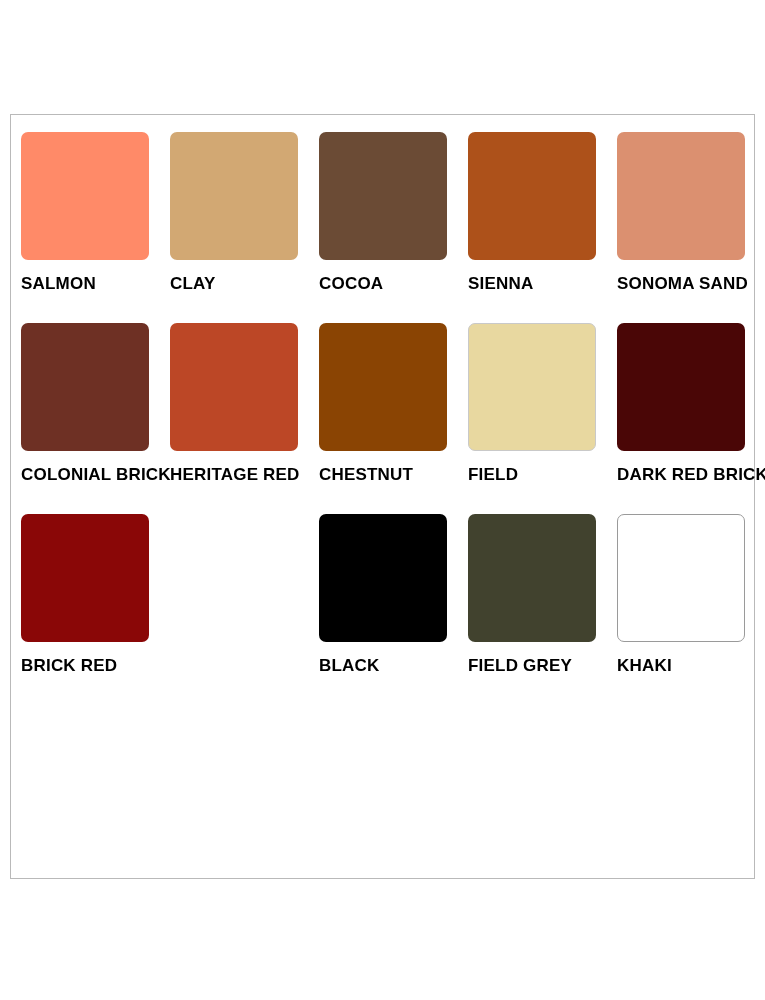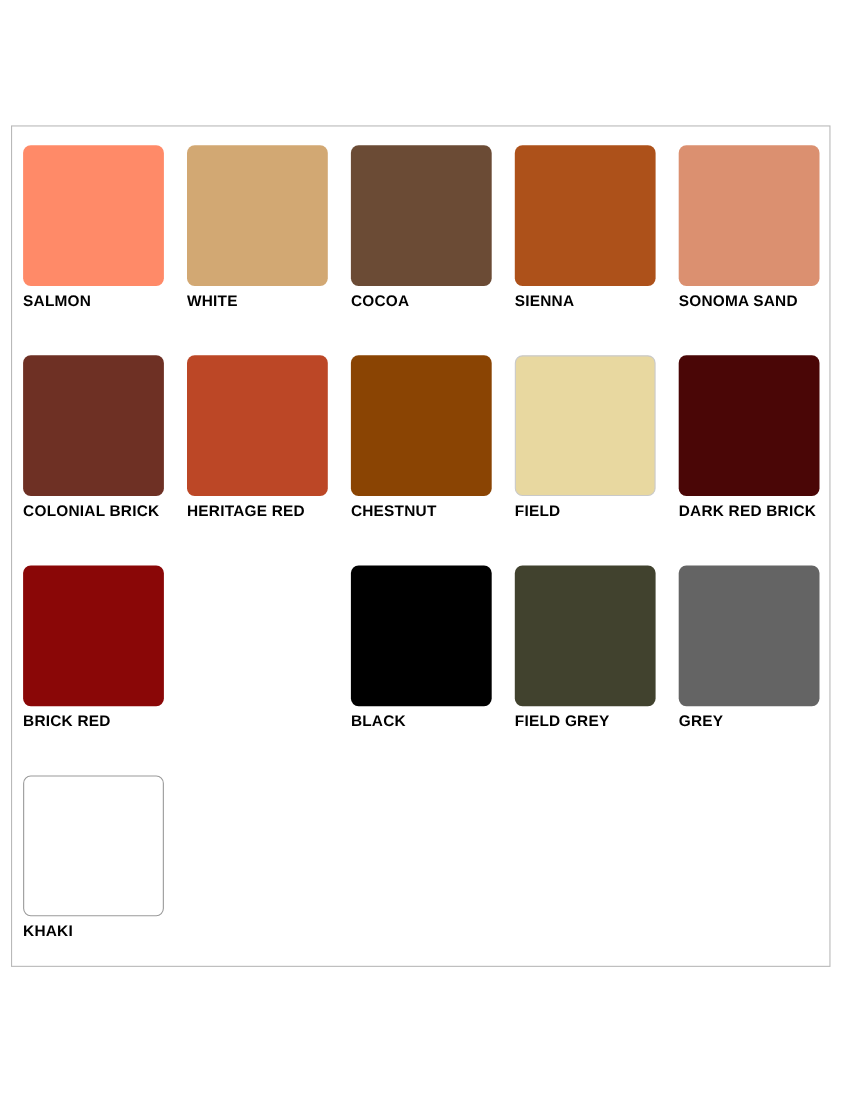--- a/index.html
+++ b/index.html
@@ -54,41 +54,41 @@
 
   
   .swatch-chip.has-outline {
     border: 1px solid #c9c9c9;
   }
   .swatch-chip.has-strong-outline {
     border: 1px solid #9a9a9a;
   }
 
   .swatch-label {
-    margin-top: 5px;
-    font-size: 14px;
+    margin-top: 14px;
+    font-size: 17px;
     font-weight: bold;
     letter-spacing: 0.2px;
     color: #000000;
     font-family: "Liberation Sans", sans-serif;
     white-space: nowrap;
   }
 </style>
 </head>
 <body>
 
 <div id="palette-panel">
   <div id="swatch-grid">
       <div class="swatch-cell">
         <div class="swatch-chip" style="background-color: rgb(255, 138, 104);"></div>
         <div class="swatch-label">SALMON</div>
       </div>
       <div class="swatch-cell">
         <div class="swatch-chip" style="background-color: rgb(210, 168, 115);"></div>
-        <div class="swatch-label">WHITE</div>
+        <div class="swatch-label">CLAY</div>
       </div>
       <div class="swatch-cell">
         <div class="swatch-chip" style="background-color: rgb(107, 75, 53);"></div>
         <div class="swatch-label">COCOA</div>
       </div>
       <div class="swatch-cell">
         <div class="swatch-chip" style="background-color: rgb(173, 81, 26);"></div>
         <div class="swatch-label">SIENNA</div>
       </div>
       <div class="swatch-cell">
@@ -122,22 +122,18 @@
       <div class="swatch-cell is-empty"></div>
       <div class="swatch-cell">
         <div class="swatch-chip" style="background-color: rgb(0, 0, 0);"></div>
         <div class="swatch-label">BLACK</div>
       </div>
       <div class="swatch-cell">
         <div class="swatch-chip" style="background-color: rgb(65, 66, 46);"></div>
         <div class="swatch-label">FIELD GREY</div>
       </div>
       <div class="swatch-cell">
-        <div class="swatch-chip" style="background-color: rgb(100, 100, 100);"></div>
-        <div class="swatch-label">GREY</div>
-      </div>
-      <div class="swatch-cell">
         <div class="swatch-chip has-strong-outline" style="background-color: rgb(255, 255, 255);"></div>
         <div class="swatch-label">KHAKI</div>
       </div>
       <div class="swatch-cell is-empty"></div>
     </div>
 </div>
 
 </body></html>

